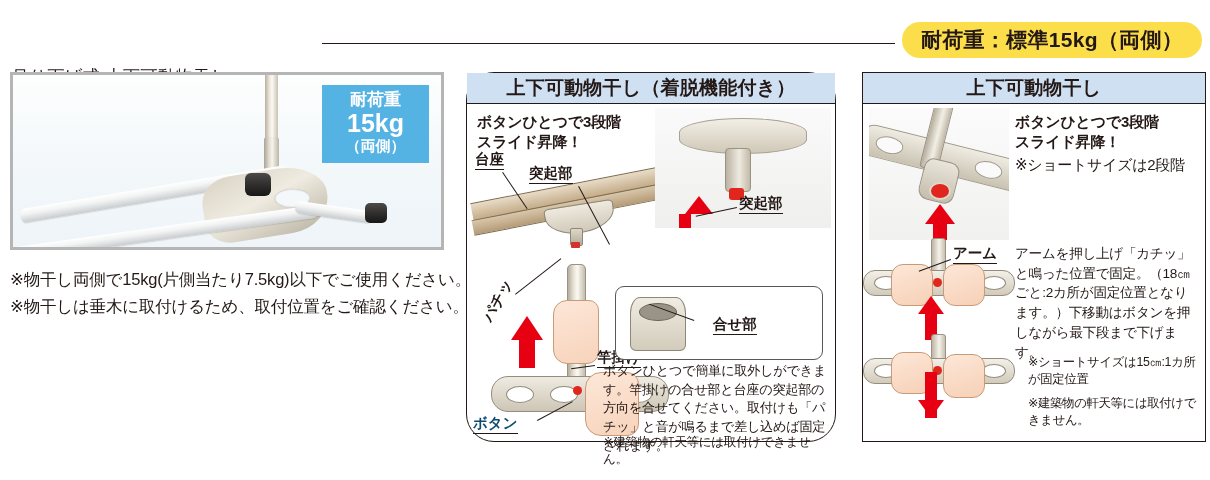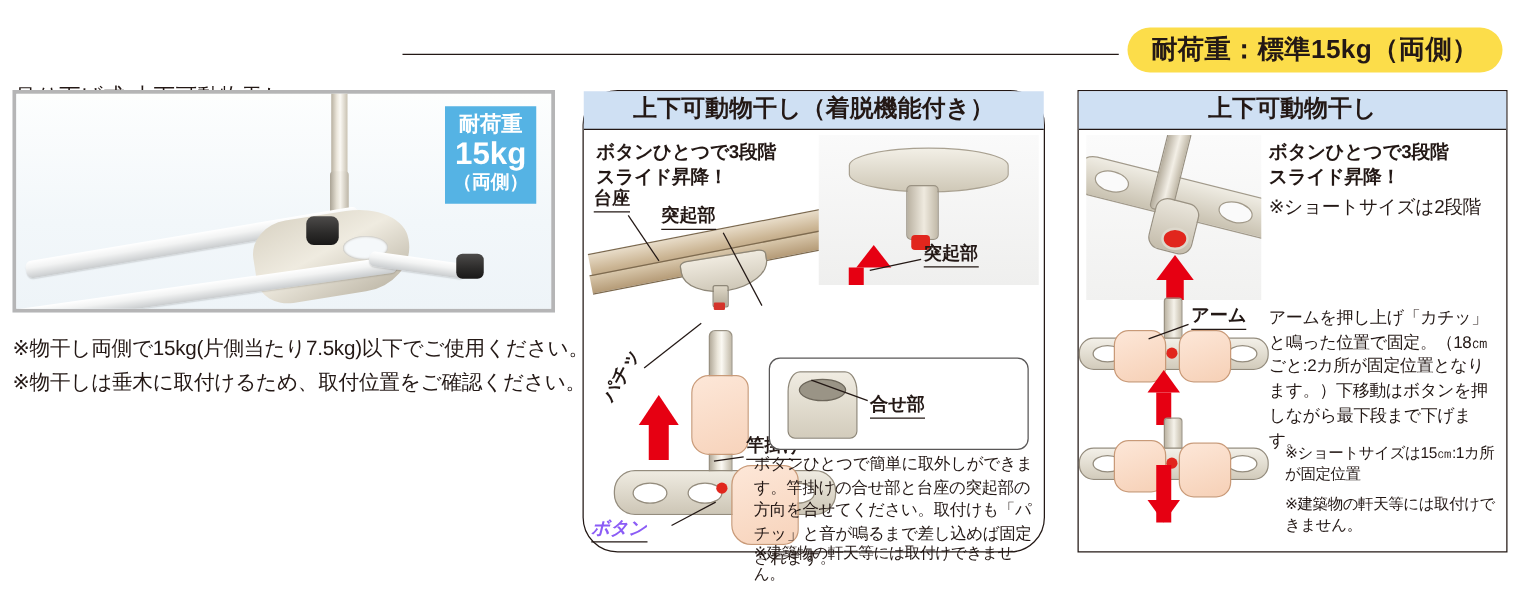--- a/index.html
+++ b/index.html
@@ -124,21 +124,21 @@
   .knob {
     position: absolute;
     border-radius: 4px;
     background: linear-gradient(180deg,#4d4b4a 0%,#2b2a29 60%,#191818 100%);
   }
   .knob.knob-a { left: 232px; top: 98px; width: 26px; height: 23px; border-radius: 6px; }
   .knob.knob-b { left: 352px; top: 128px; width: 22px; height: 20px; border-radius: 5px; }
   .badge-load {
     position: absolute;
     right: 12px; top: 10px;
-    width: 73px;
+    width: 107px;
     padding: 6px 0 8px;
     background: #55b3e4;
     color: #ffffff;
     text-align: center;
     line-height: 1.08;
   }
   .badge-load .b1 { font-size: 17px; font-weight: bold; display: block; }
   .badge-load .b2 { font-size: 25px; font-weight: bold; display: block; margin-top: 1px; }
   .badge-load .b3 { font-size: 15px; font-weight: bold; display: block; margin-top: 1px; }
 
@@ -546,42 +546,42 @@
 
     <div class="hanger">
       <div class="h-hole" style="left:14px;"></div>
       <div class="h-hole" style="left:58px;"></div>
       <div class="h-hole" style="left:132px;"></div>
     </div>
     <div class="hand hand-2"></div>
     <div class="fig-dot" style="left:106px; top:282px;"></div>
 
     <div class="label" style="left:6px; top:312px;">
-      <span class="red" style="color:#8b5cf6;font-style:italic;">ボタン</span>
+      <span class="red" style="color:#0c4a6e;">ボタン</span>
     </div>
     <div class="leader" style="left:70px; top:316px; width:40px; transform:rotate(-28deg);"></div>
 
     <div class="label" style="left:130px; top:246px;">竿掛け</div>
     <div class="leader" style="left:128px; top:262px; width:24px; transform:rotate(172deg);"></div>
 
     <div style="position:absolute; left:188px; top:4px; width:176px; height:120px; background:linear-gradient(180deg,#fafafa,#efefee); overflow:hidden;">
       <div style="position:absolute; left:24px; top:10px; width:126px; height:34px; border-radius:50%/40%; background:linear-gradient(180deg,#f2efe6,#cfc8b7); border:1px solid #a9a191;"></div>
       <div style="position:absolute; left:70px; top:40px; width:24px; height:42px; background:linear-gradient(90deg,#bab2a2,#efeadf 55%,#c2baa9); border:1px solid #9a9283; border-radius:4px;"></div>
       <div style="position:absolute; left:74px; top:80px; width:15px; height:12px; background:#e1261d; border-radius:3px;"></div>
       <div style="position:absolute; left:30px; top:88px; width:0; height:0; border-left:14px solid transparent; border-right:14px solid transparent; border-bottom:18px solid #e60012;"></div>
       <div style="position:absolute; left:24px; top:106px; width:12px; height:18px; background:#e60012;"></div>
     </div>
     <div class="label" style="left:272px; top:92px;">突起部</div>
     <div class="leader" style="left:270px; top:104px; width:42px; transform:rotate(168deg);"></div>
 
     <div class="inset">
       <div class="cap">
         <div class="slot"></div>
       </div>
-      <div class="label" style="left:80px; top:30px;text-align:right;">合せ部</div>
+      <div class="label" style="left:97px; top:30px;text-align:right;">合せ部</div>
       <div class="leader" style="left:78px; top:34px; width:48px; transform:rotate(200deg);"></div>
     </div>
 
     <div class="a-text">ボタンひとつで簡単に取外しができます。竿掛けの合せ部と台座の突起部の方向を合せてください。取付けも「パチッ」と音が鳴るまで差し込めば固定されます。</div>
     <div class="a-note">※建築物の軒天等には取付けできません。</div>
   </div>
 </div>
 
 <div class="panel panel-b">
   <div class="panel-head">上下可動物干し</div>

